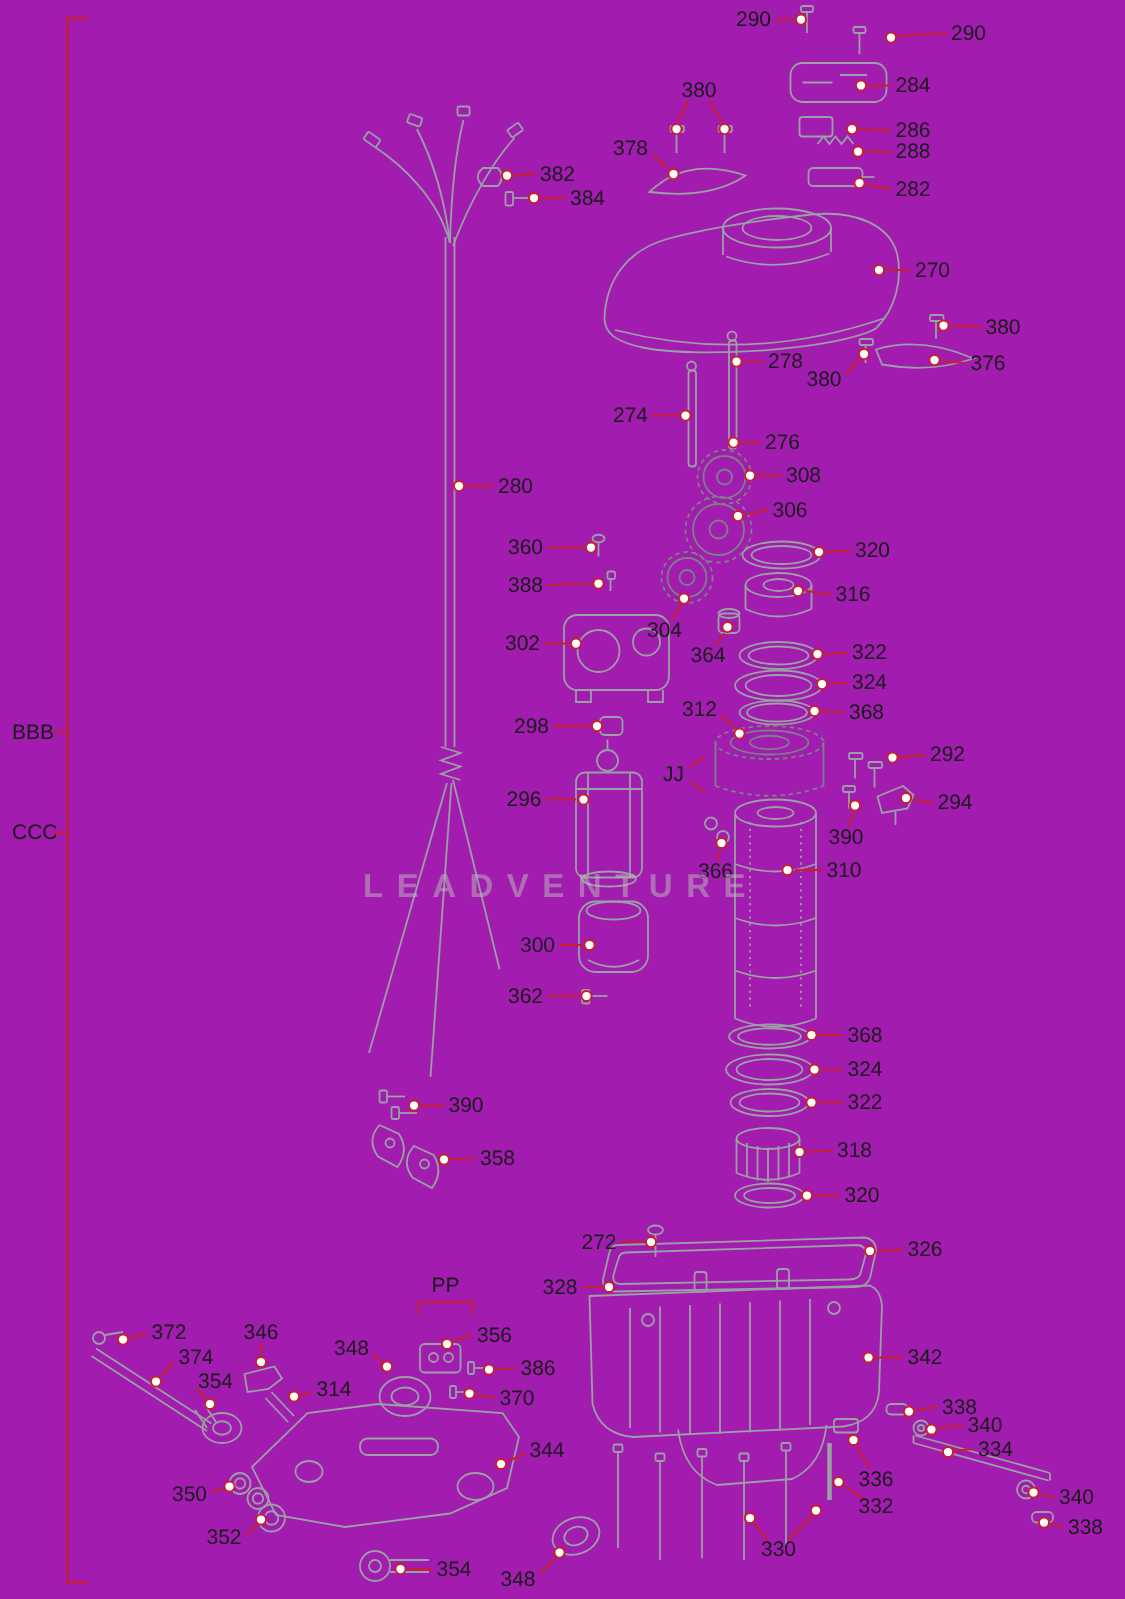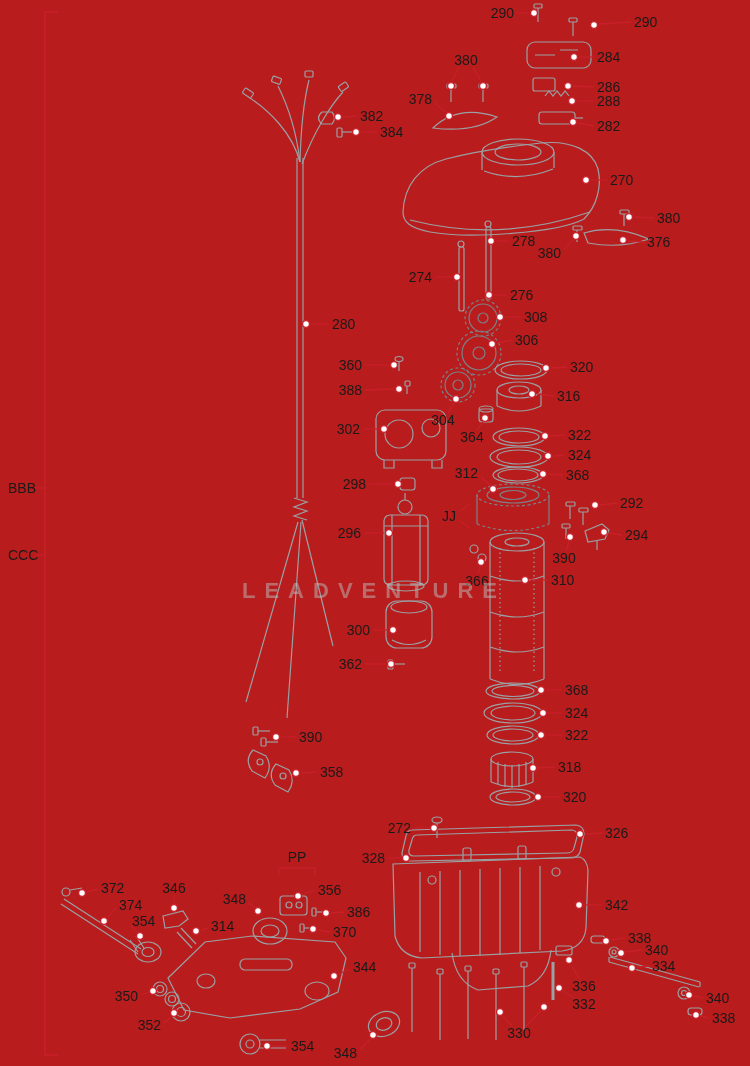--- a/index.html
+++ b/index.html
@@ -1,16 +1,16 @@
 <!DOCTYPE html>
 <html><head>
 <meta charset="utf-8">
 <style>
   html,body{margin:0;padding:0;background:#fff;}
-  .page{position:relative;width:750px;height:1066px;background:#b91c1c;overflow:hidden;
+  .page{position:relative;width:750px;height:1066px;background:#a21caf;overflow:hidden;
         font-family:"Liberation Sans",sans-serif;}
   .page svg{position:absolute;left:0;top:0;}
   #callouts text{font-family:"Liberation Sans",sans-serif;font-size:14px;fill:#1a1a1a;}
   .watermark{position:absolute;left:242px;top:578px;font-size:22px;letter-spacing:9px;
              color:#bdbdbd;opacity:.5;font-weight:600;white-space:nowrap;}
 </style>
 </head>
 <body>
 
 <div class="page">

